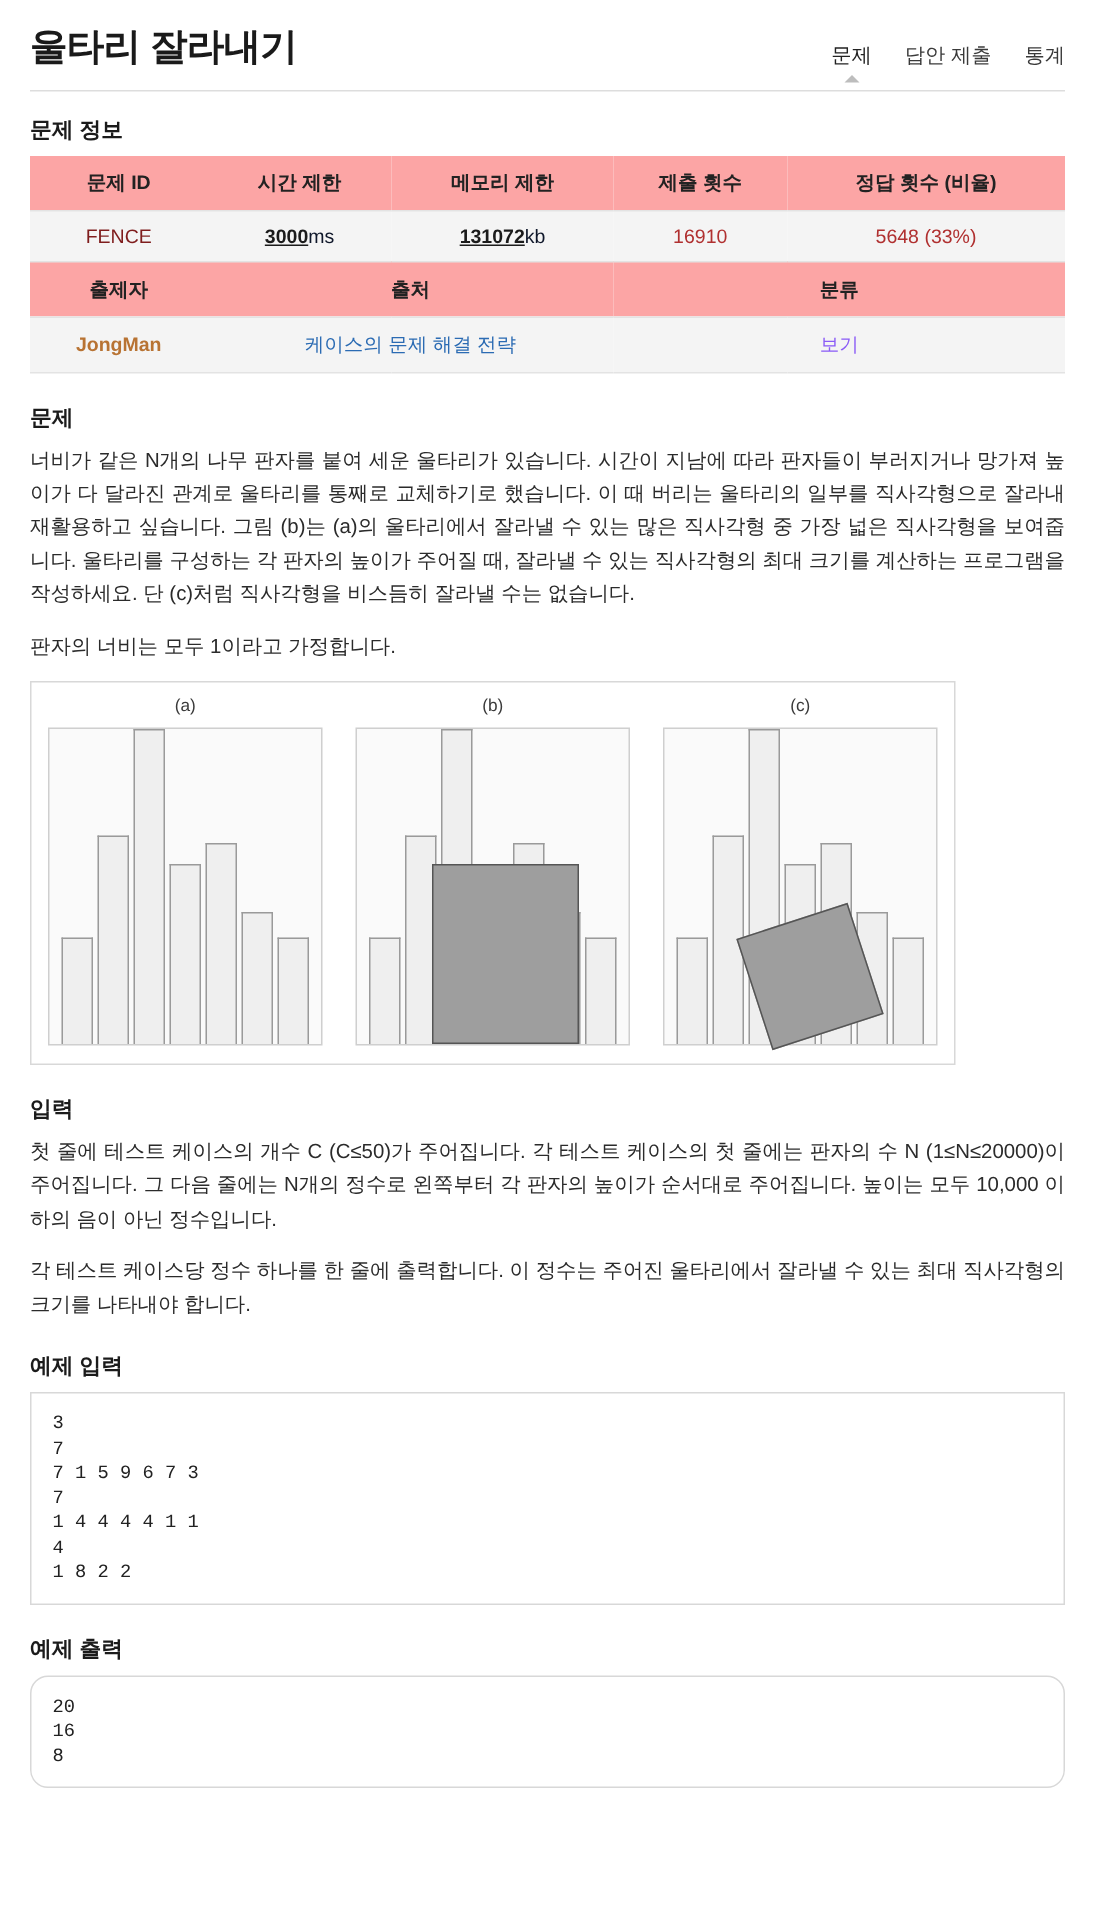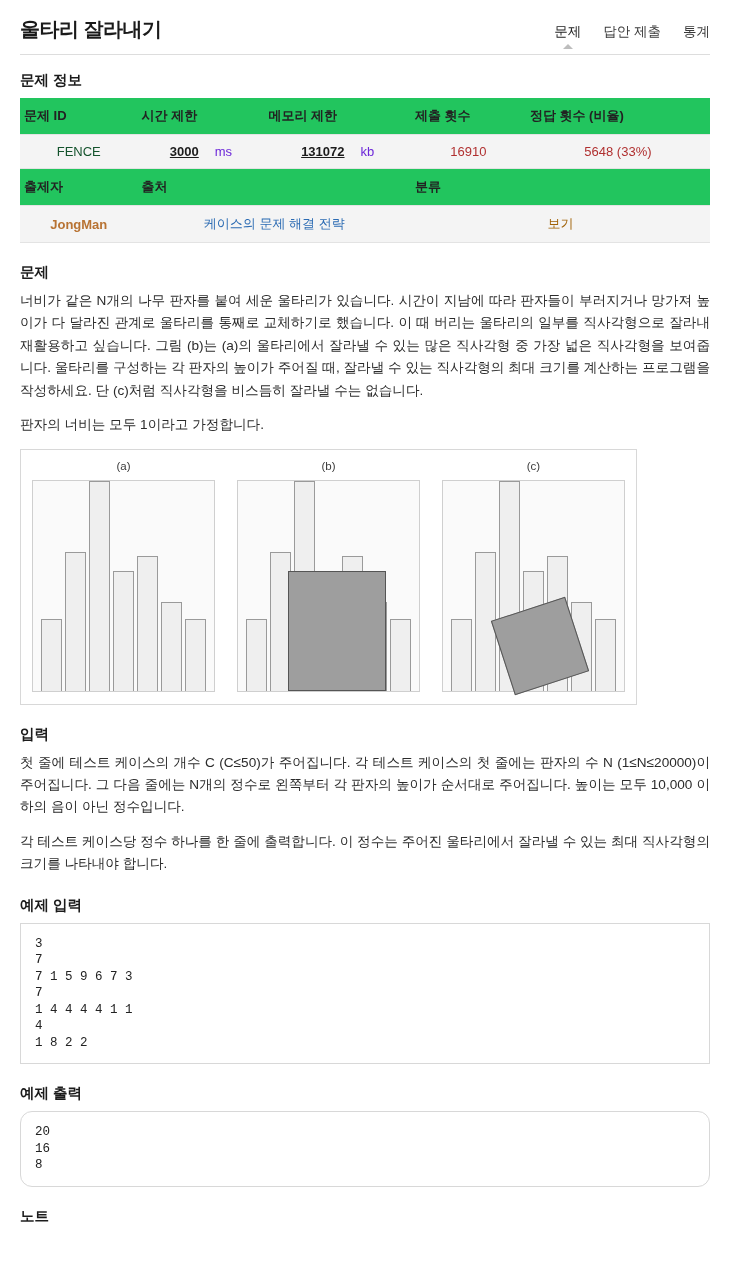--- a/index.html
+++ b/index.html
@@ -16,21 +16,21 @@
 
   
   .header {
     display: flex;
     align-items: flex-end;
     justify-content: space-between;
     padding-top: 18px;
     padding-bottom: 14px;
   }
   .title {
-    font-size: 20px;
+    font-size: 25px;
     font-weight: bold;
     letter-spacing: -0.5px;
     color: #1a1a1a;
     margin: 0;
     line-height: 1.1;
   }
   .nav {
     display: flex;
     align-items: flex-end;
     gap: 22px;
@@ -71,40 +71,40 @@
   
   table.info {
     width: 100%;
     border-collapse: collapse;
     font-size: 13px;
   }
   table.info th {
     font-weight: bold;
     color: #222;
     padding: 9px 4px;
-    text-align: left;
+    text-align: center;
     font-size: 13px;
     border-bottom: 1px solid #e3e3e3;
-    background: #22c55e;
+    background: #fca5a5;
   }
   table.info td {
     text-align: center;
     padding: 9px 4px;
     border-bottom: 1px solid #e3e3e3;
     background: #f4f4f4;
   }
   table.info tr.shaded td { background: #f4f4f4; }
-  .id-link { color: #14532d; font-weight: normal; }
+  .id-link { color: #7f1d1d; font-weight: normal; }
   .num { font-weight: bold; color: #1b1b1b; text-decoration: underline; }
-  .unit { font-weight: normal; color: #6d28d9; padding-left: 16px; }
+  .unit { font-weight: normal; color: #0f172a; }
   .accept { color: #b03030; font-weight: normal; }
   .accept-pct { color: #b03030; font-weight: normal; }
   .author { color: #b87333; font-weight: bold; }
   .src-link { color: #2b6bb3; }
-  .cat-link { color: #a16207; }
+  .cat-link { color: #8b5cf6; }
 
   
   p.body {
     font-size: 13.6px;
     line-height: 1.65;
     color: #2b2b2b;
     margin: 0 0 12px 0;
     text-align: justify;
   }
 
@@ -293,15 +293,14 @@
 7
 1 4 4 4 4 1 1
 4
 1 8 2 2</pre>
 
   <h2 class="section">예제 출력</h2>
   <pre class="code short">20
 16
 8</pre>
 
-  <h2 class="section note">노트</h2>
 
 </div>
 
 </body></html>

